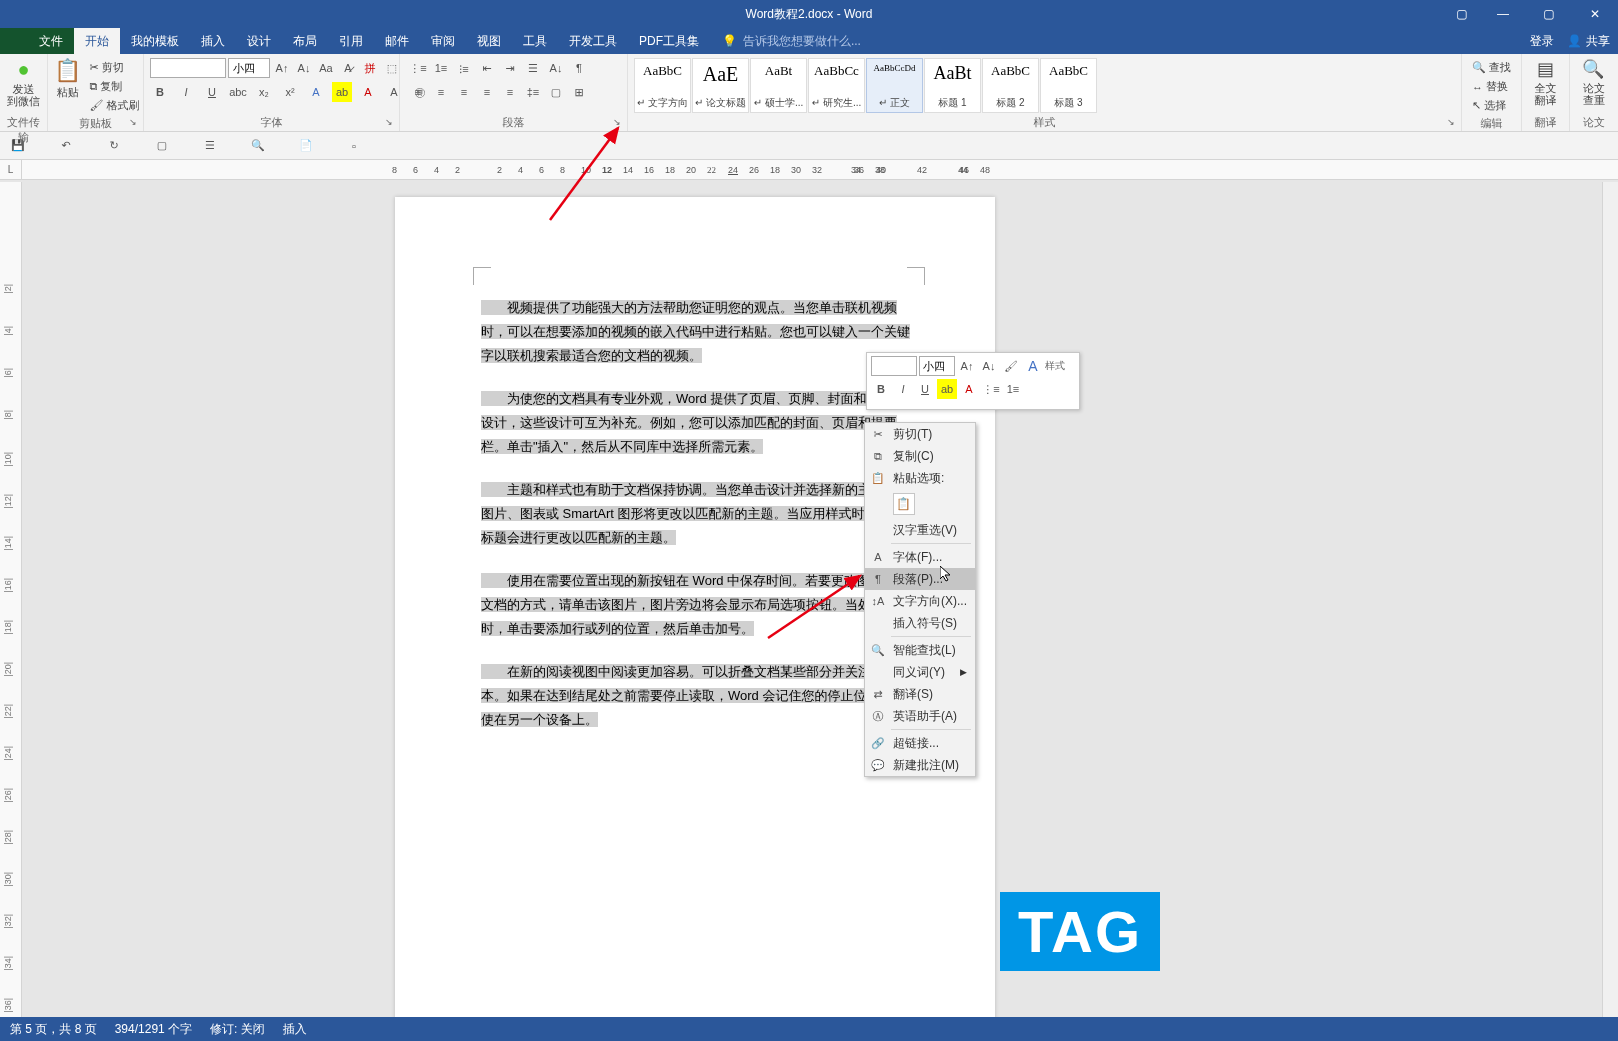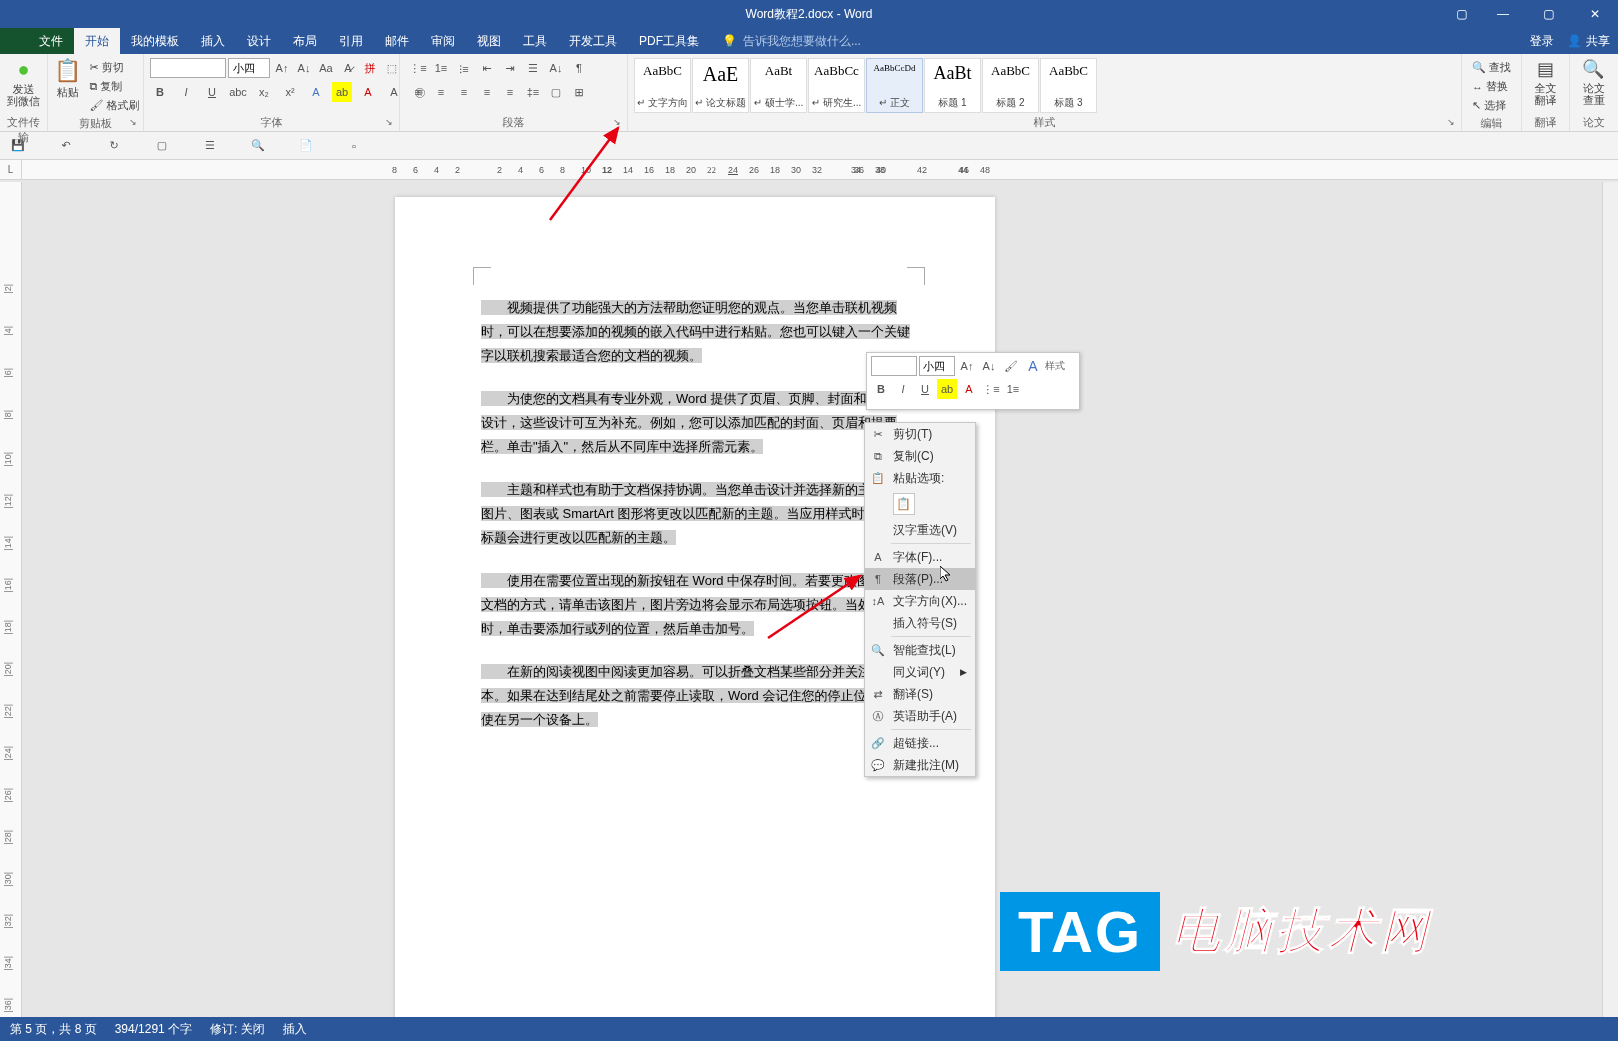--- a/index.html
+++ b/index.html
@@ -520,21 +520,20 @@
       <marker id="ah2" markerWidth="8" markerHeight="8" refX="6" refY="3" orient="auto">
         <path d="M0,0 L7,3 L0,6 Z" fill="#e60012"></path>
       </marker>
     </defs>
   <line x1="8" y1="68" x2="100" y2="6" stroke="#e60012" stroke-width="2.5" marker-end="url(#ah2)"></line>
 </svg>
 
 <div class="tag-overlay">
   <div class="tag-box">TAG</div>
   <div class="tag-text">
-    <div class="tag-cn">电脑技术网</div>
   </div>
 </div>
 
 <div class="status-bar">
   <span>第 5 页，共 8 页</span>
   <span>394/1291 个字</span>
   <span>修订: 关闭</span>
   <span>插入</span>
 </div>
 

